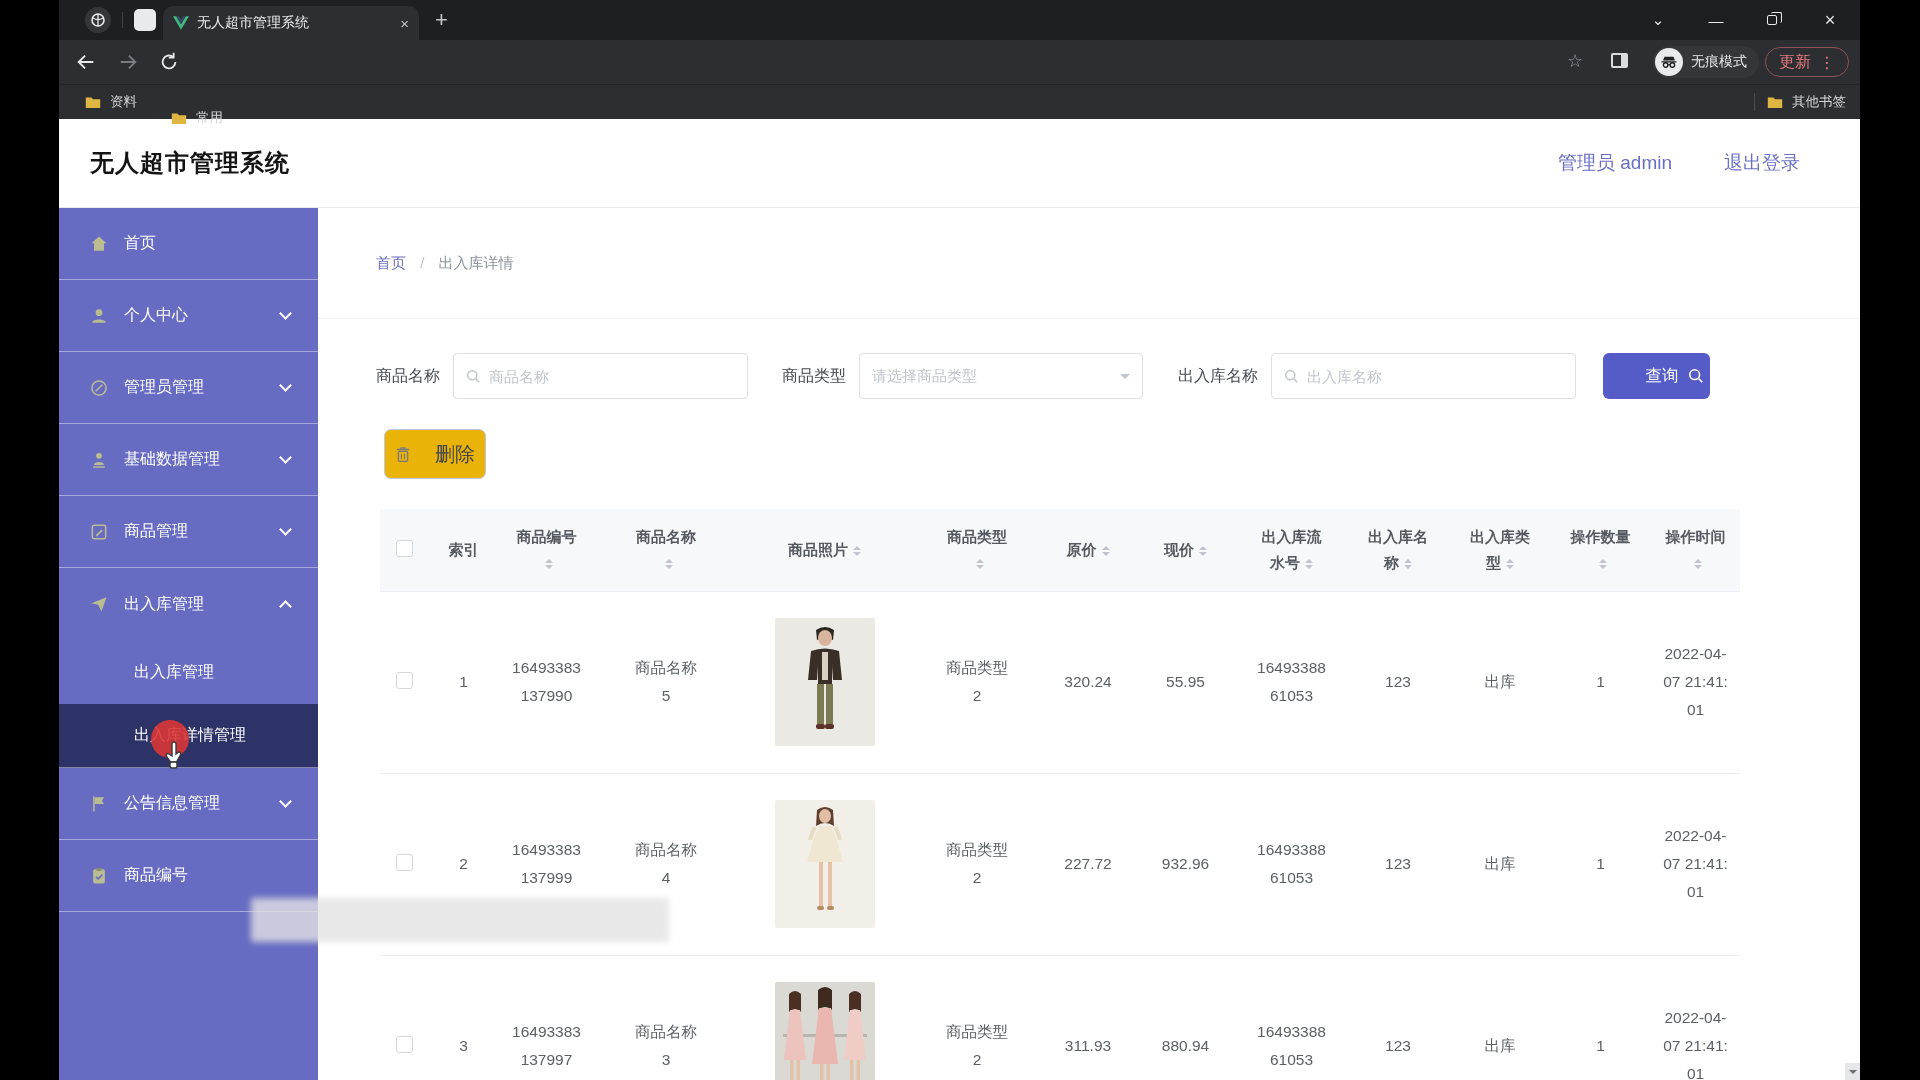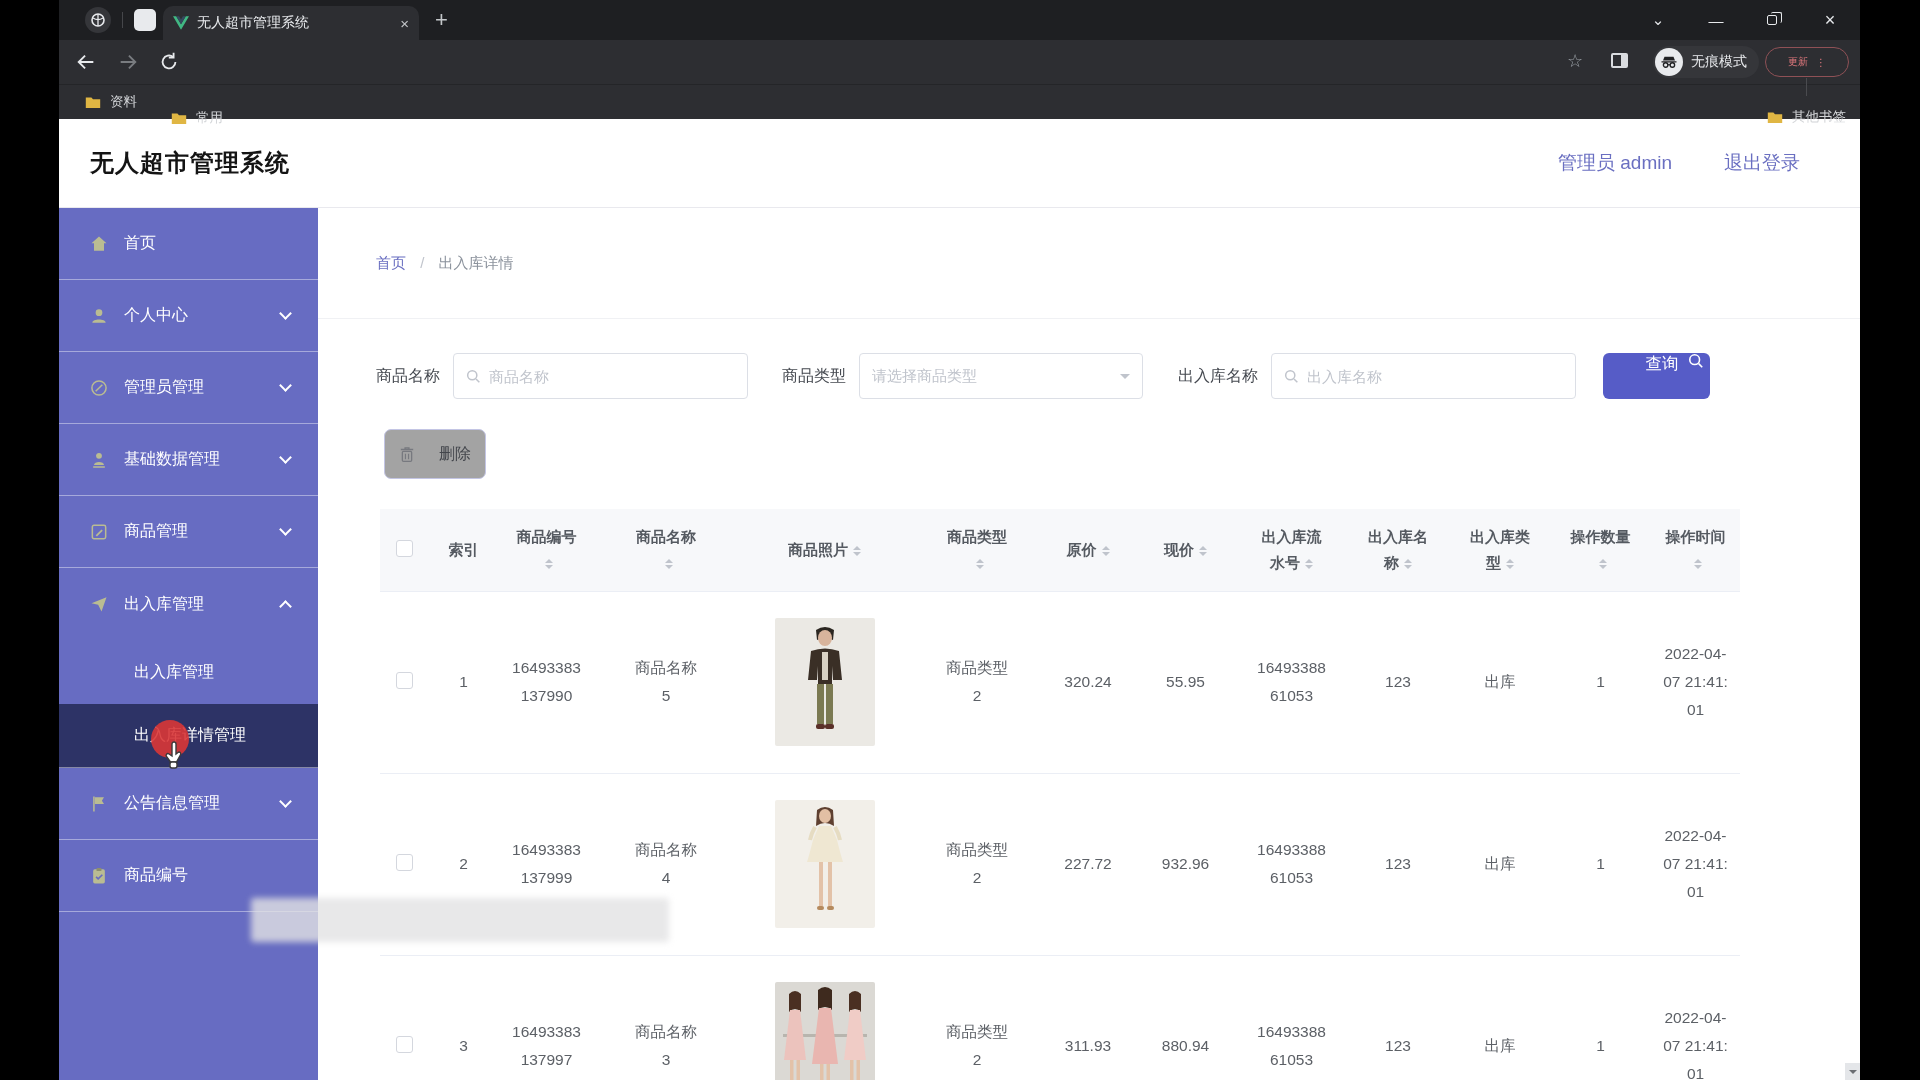--- a/index.html
+++ b/index.html
@@ -36,26 +36,26 @@
   .panel-ic { position:absolute; left:1552px; top:13px; width:17px; height:15px;
     border:2px solid #dadce0; border-radius:2px; }
   .panel-ic::after { content:''; position:absolute; right:0; top:0; width:5px; height:100%; background:#dadce0; }
   .incog { position:absolute; left:1594px; top:6px; height:32px; border-radius:16px; background:#35363a;
     display:flex; align-items:center; gap:8px; padding:0 12px 0 2px;justify-content:space-between; }
   .incog-circle { width:28px; height:28px; border-radius:50%; background:#e8eaed;
     display:flex; align-items:center; justify-content:center; }
   .incog-label { color:#e8eaed; font-size:14px; }
   .update-pill { position:absolute; left:1706px; top:7px; width:84px; height:30px; border-radius:15px;
     border:1px solid #8f5156; display:flex; align-items:center; justify-content:center; gap:8px; }
-  .update-pill span { color:#e2797e; font-size:10px; }
+  .update-pill span { color:#e2797e; font-size:16px; }
 
   .bookmarks { position:relative; height:35px; background:#2d2e32; border-top:1px solid #242528;
     display:flex; align-items:center; color:#d3d5d8; font-size:13.5px; }
   .bm { display:flex; align-items:center; gap:9px; margin-left:26px; }
-  .bm-right { position:absolute; right:14px; display:flex; align-items:center; gap:12px;flex-direction:column; }
+  .bm-right { position:absolute; right:14px; display:flex; align-items:center; gap:12px; }
   .bm-sep { width:1px; height:18px; background:#4a4b4f; }
 
   
   .app-header { height:89px; background:#fff; display:flex; align-items:center;
     padding:0 60px 0 31px; border-bottom:1px solid #e9e9ee; box-shadow:0 1px 3px rgba(0,0,0,.06); }
   .app-title { font-size:24px; font-weight:bold; color:#141414; letter-spacing:1px; }
   .hspacer { flex:1; }
   .admin-user { font-size:19px; color:#6a6fc1; margin-right:52px; }
   .logout { font-size:19px; color:#6a6fc1; }
 
@@ -85,25 +85,25 @@
     display:flex; align-items:center; padding:0 12px; gap:8px; }
   .inp input { border:none; outline:none; flex:1; font-size:15px; color:#333;
     font-family:inherit; background:transparent; min-width:0; }
   .inp input::placeholder { color:#c0c4cc; }
   .w1 { width:295px; margin-right:34px; }
   .wsel { width:284px; margin-right:35px; position:relative; }
   .wsel .ph { color:#c0c4cc; font-size:15px; flex:1; }
   .selcaret { width:0; height:0; border:5px solid transparent; border-top-color:#c0c4cc; margin-top:5px; }
   .w3 { width:305px; margin-right:27px; }
   .btn-search { width:107px; height:46px; background:#565cc7; border-radius:6px; color:#fff;
-    font-size:16.5px; display:flex; align-items:flex-start; justify-content:center; gap:9px; border:none;padding-left:36px; }
-
-  .btn-delete { margin:30px 0 0 66px; width:102px; height:50px; background:#a3a3a3;
+    font-size:16.5px; display:flex; align-items:center; justify-content:center; gap:9px; border:none;padding-left:36px; }
+
+  .btn-delete { margin:30px 0 0 66px; width:102px; height:50px; background:#eab308;
     border:1px solid #c3c5e4; border-radius:7px; display:flex; align-items:center;
-    justify-content:center; gap:24px; font-size:16px; color:#43464c; }
+    justify-content:center; gap:24px; font-size:20px; color:#43464c; }
 
   table { margin:30px 0 0 62px; width:1360px; border-collapse:collapse; table-layout:fixed; }
   thead tr { height:82px; background:#f7f8fa; }
   th { font-size:15px; font-weight:bold; color:#555a61; text-align:center; vertical-align:middle; }
   tbody tr { height:182px; }
   td { border-bottom:1px solid #ebeef5; text-align:center; vertical-align:middle;
     font-size:15.5px; color:#5c6066; }
   thead tr { border-bottom:1px solid #ebeef5; }
   .hcell { display:inline-block; max-width:70px; word-break:break-all; line-height:1.7; vertical-align:middle; }
   .hcell.wide { max-width:112px; }

